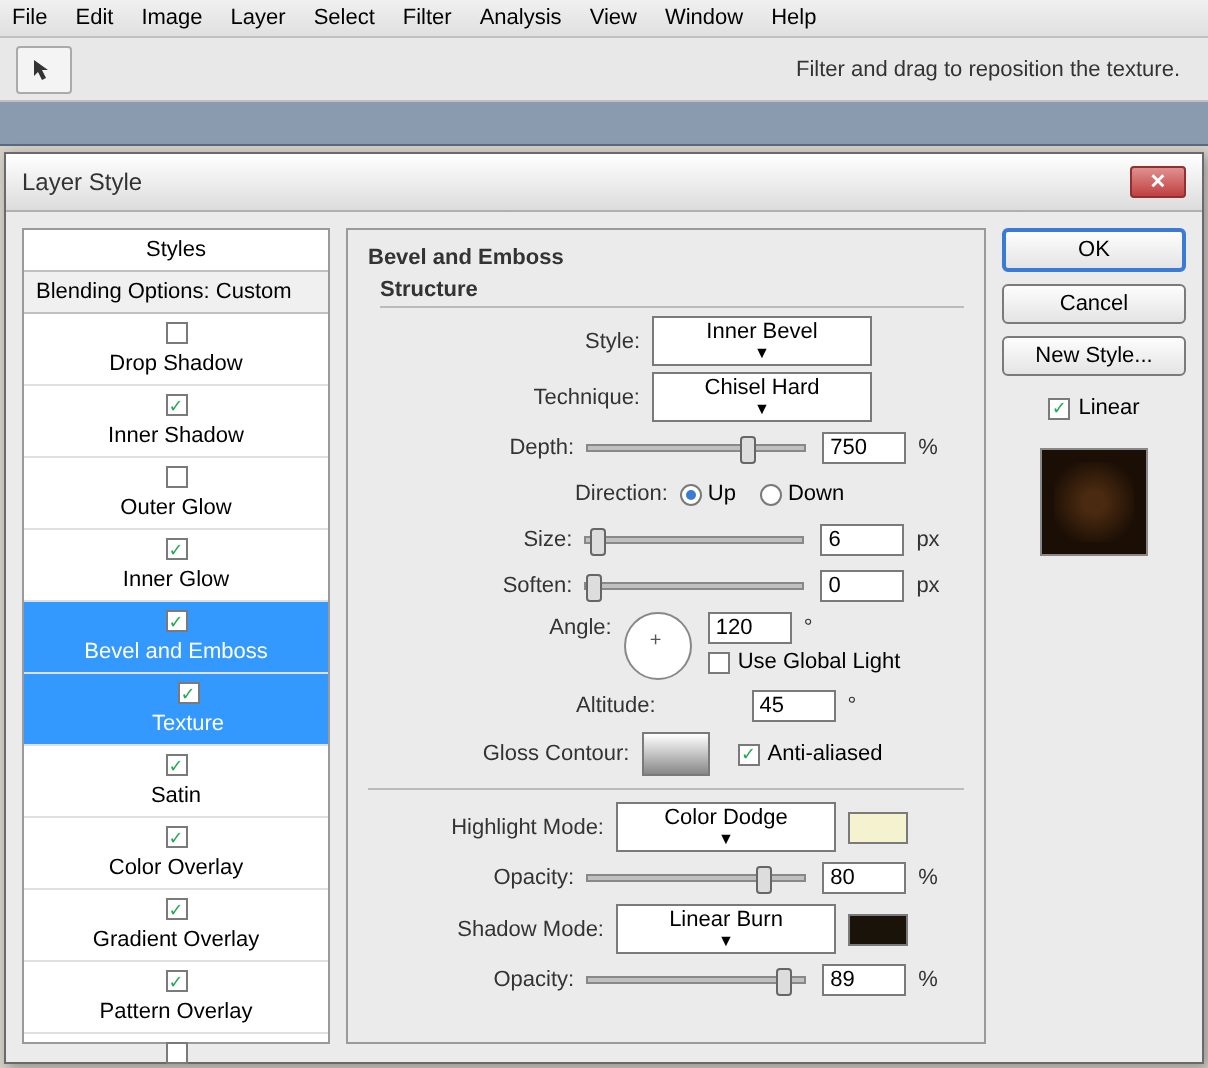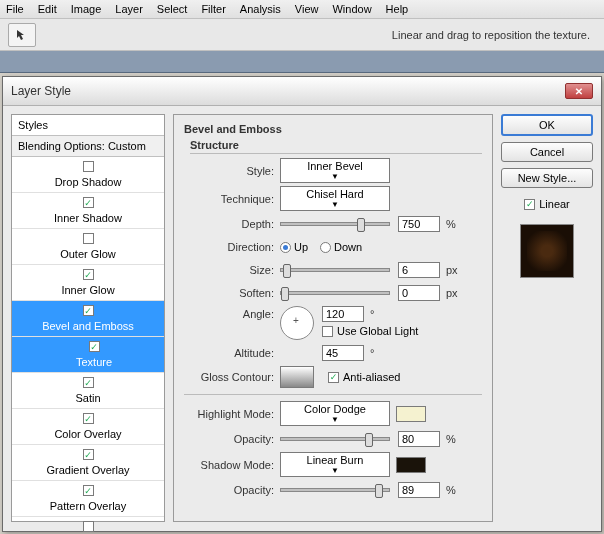--- a/index.html
+++ b/index.html
@@ -10,30 +10,30 @@
 .tool-icon { width: 28px; height: 24px; border: 1px solid #aaa; background: #f4f4f4; display: flex; align-items: center; justify-content: center; border-radius: 2px; }
 .tool-hint { margin-left: auto; margin-right: 6px; color: #333; }
 .tabbar { background: #8a9bb0; height: 22px; border-bottom: 1px solid #5a6b80; position: relative; }
 .dialog { position: absolute; left: 2px; top: 76px; width: 600px; height: 456px; background: #ebebeb; border: 1px solid #6a6a6a; box-shadow: 2px 2px 6px rgba(0,0,0,0.3); }
 .titlebar { background: linear-gradient(#fff, #dcdcdc); border-bottom: 1px solid #b0b0b0; padding: 6px 8px; display: flex; align-items: center; }
 .titlebar .title { font-size: 12px; color: #333; }
 .close-btn { margin-left: auto; width: 28px; height: 16px; background: linear-gradient(#e09090, #c04040); border: 1px solid #903030; border-radius: 2px; display: flex; align-items: center; justify-content: center; color: #fff; font-weight: bold; font-size: 10px; }
 .dialog-body { display: flex; padding: 8px; gap: 8px; height: calc(100% - 30px); }
 .styles-panel { width: 154px; border: 1px solid #9a9a9a; background: #fff; }
 .styles-panel .hdr { padding: 4px 6px; border-bottom: 1px solid #c0c0c0; background: #f0f0f0; }
-.styles-panel .hdr.sel { background: #fff; }
+.styles-panel .hdr.sel { background: #fff; text-align: center; }
 .style-item { padding: 4px 6px; border-bottom: 1px solid #e0e0e0; display: flex; align-items: center; gap: 4px; cursor: default; flex-direction: column; }
 .style-item.selected { background: #3399ff; color: #fff; }
 .style-item.sub { padding-left: 18px; }
 .cb { width: 11px; height: 11px; border: 1px solid #7a7a7a; background: #fff; display: inline-flex; align-items: center; justify-content: center; font-size: 9px; color: #2a5; }
 .cb.checked::after { content: "✓"; }
 .settings-panel { flex: 1; border: 1px solid #9a9a9a; background: #ebebeb; padding: 8px 10px; overflow: hidden; }
 .section-title { font-weight: bold; color: #333; margin-bottom: 2px; }
 .subsection { font-weight: bold; color: #333; margin: 4px 0 4px 6px; border-bottom: 1px solid #bbb; padding-bottom: 2px; }
-.row { display: flex; align-items: center; margin: 3px 0; min-height: 20px; }
+.row { display: flex; align-items: center; margin: 3px 0; min-height: 20px; justify-content: center; }
 .row label { width: 90px; text-align: right; margin-right: 6px; color: #333; }
 .row .sel { border: 1px solid #7a7a7a; background: #fff; padding: 1px 4px; width: 110px; display: flex; justify-content: space-between; align-items: center; flex-direction: column; }
 .row .sel .arrow { font-size: 8px; }
 .row .slider { flex: 0 0 110px; height: 4px; background: #c0c0c0; border: 1px solid #888; position: relative; margin-right: 8px; }
 .row .slider .thumb { position: absolute; top: -5px; width: 8px; height: 14px; background: #ddd; border: 1px solid #666; border-radius: 2px; }
 .row .numbox { width: 42px; border: 1px solid #7a7a7a; background: #fff; padding: 1px 3px; text-align: left; }
 .row .unit { margin-left: 6px; color: #333; }
 .radio { width: 11px; height: 11px; border: 1px solid #7a7a7a; border-radius: 50%; background: #fff; display: inline-flex; align-items: center; justify-content: center; margin-right: 3px; }
 .radio.on::after { content: ""; width: 5px; height: 5px; background: #3a7bd5; border-radius: 50%; }
 .angle-dial { width: 34px; height: 34px; border: 1px solid #888; border-radius: 50%; background: #fff; position: relative; margin-right: 8px; }
@@ -63,21 +63,21 @@
     <span>Window</span>
     <span>Help</span>
   </div>
 
 <div class="toolbar">
   <div class="tool-icon">
     <svg width="14" height="14" viewBox="0 0 14 14">
         <path d="M2 2 L2 10 L4 8 L6 12 L8 11 L6 7 L9 7 Z" fill="#333"></path>
       </svg>
   </div>
-  <span class="tool-hint">Linear and drag to reposition the texture.</span>
+  <span class="tool-hint">Filter and drag to reposition the texture.</span>
 </div>
 
 <div class="tabbar"></div>
 
 <div class="dialog">
   <div class="titlebar">
     <span class="title">Layer Style</span>
     <div class="close-btn">✕</div>
   </div>
   <div class="dialog-body">

